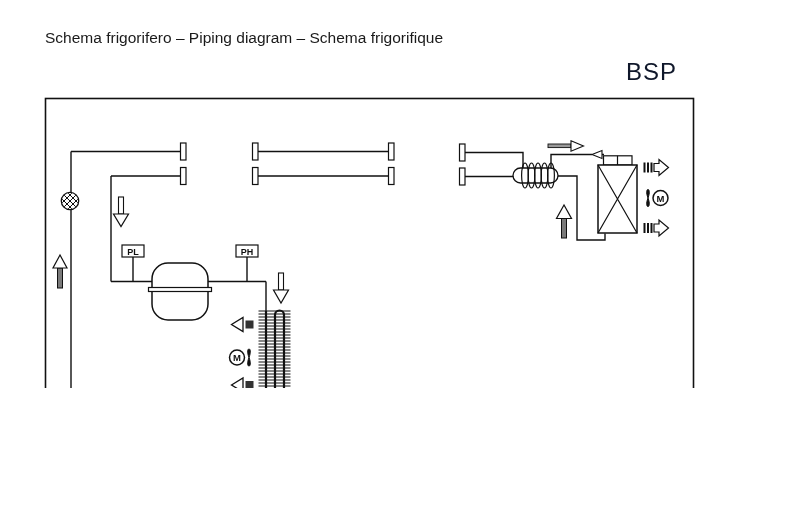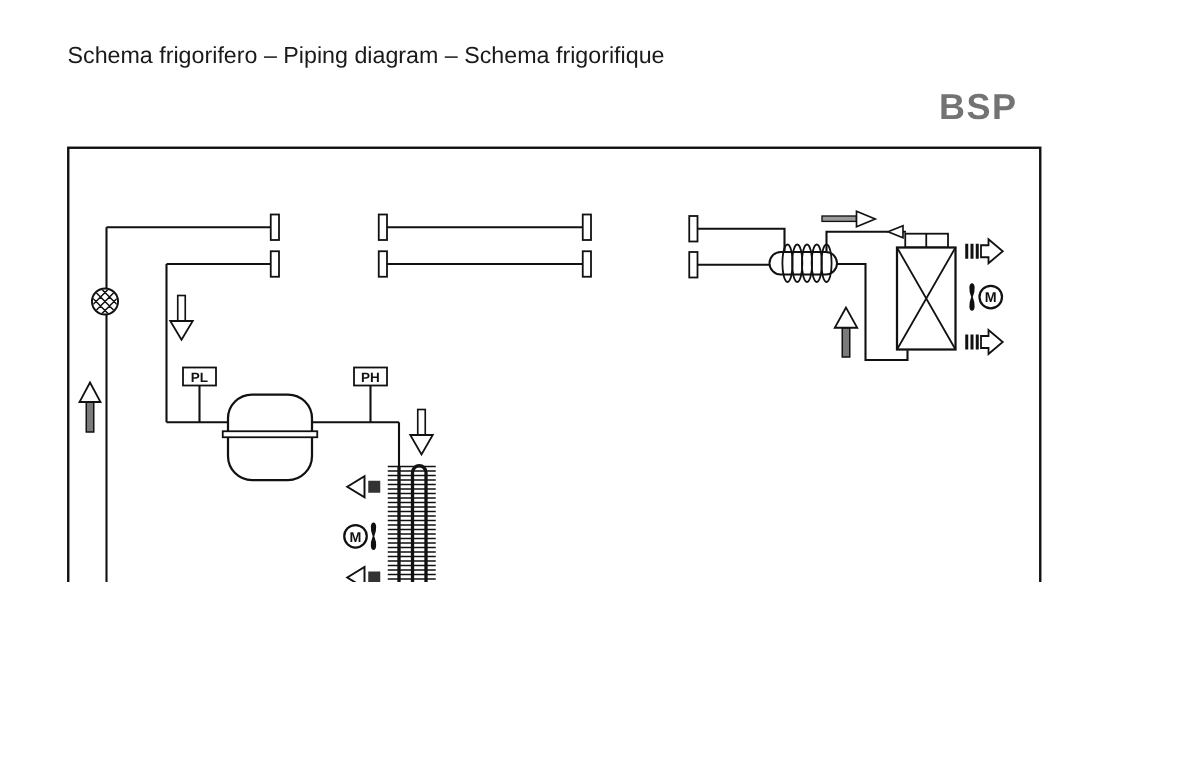--- a/index.html
+++ b/index.html
@@ -1,19 +1,19 @@
 <!DOCTYPE html>
 <html><head>
 <meta charset="utf-8">
 <style>
   html,body{margin:0;padding:0;background:#fff;}
   .page{position:relative;width:800px;height:388px;background:#fff;overflow:hidden;
         font-family:"Liberation Sans",sans-serif;color:#1a1a1a;}
   .titles{position:absolute;left:45px;top:28px;font-size:15.5px;line-height:19px;color:#1a1a1a;}
-  .model{position:absolute;left:626px;top:58px;font-size:24px;font-weight:bold;letter-spacing:1px;color:#737373;}
+  .model{position:absolute;left:626px;top:58px;font-size:24px;font-weight:normal;letter-spacing:1px;color:#0f172a;}
   .brand{position:absolute;left:560px;top:459px;font-size:17px;font-weight:bold;letter-spacing:.4px;color:#000;}
   svg{position:absolute;left:0;top:0;}
   svg text{font-family:"Liberation Sans",sans-serif;}
 </style>
 </head>
 <body>
 
 <div class="page">
 
   <div class="titles">

